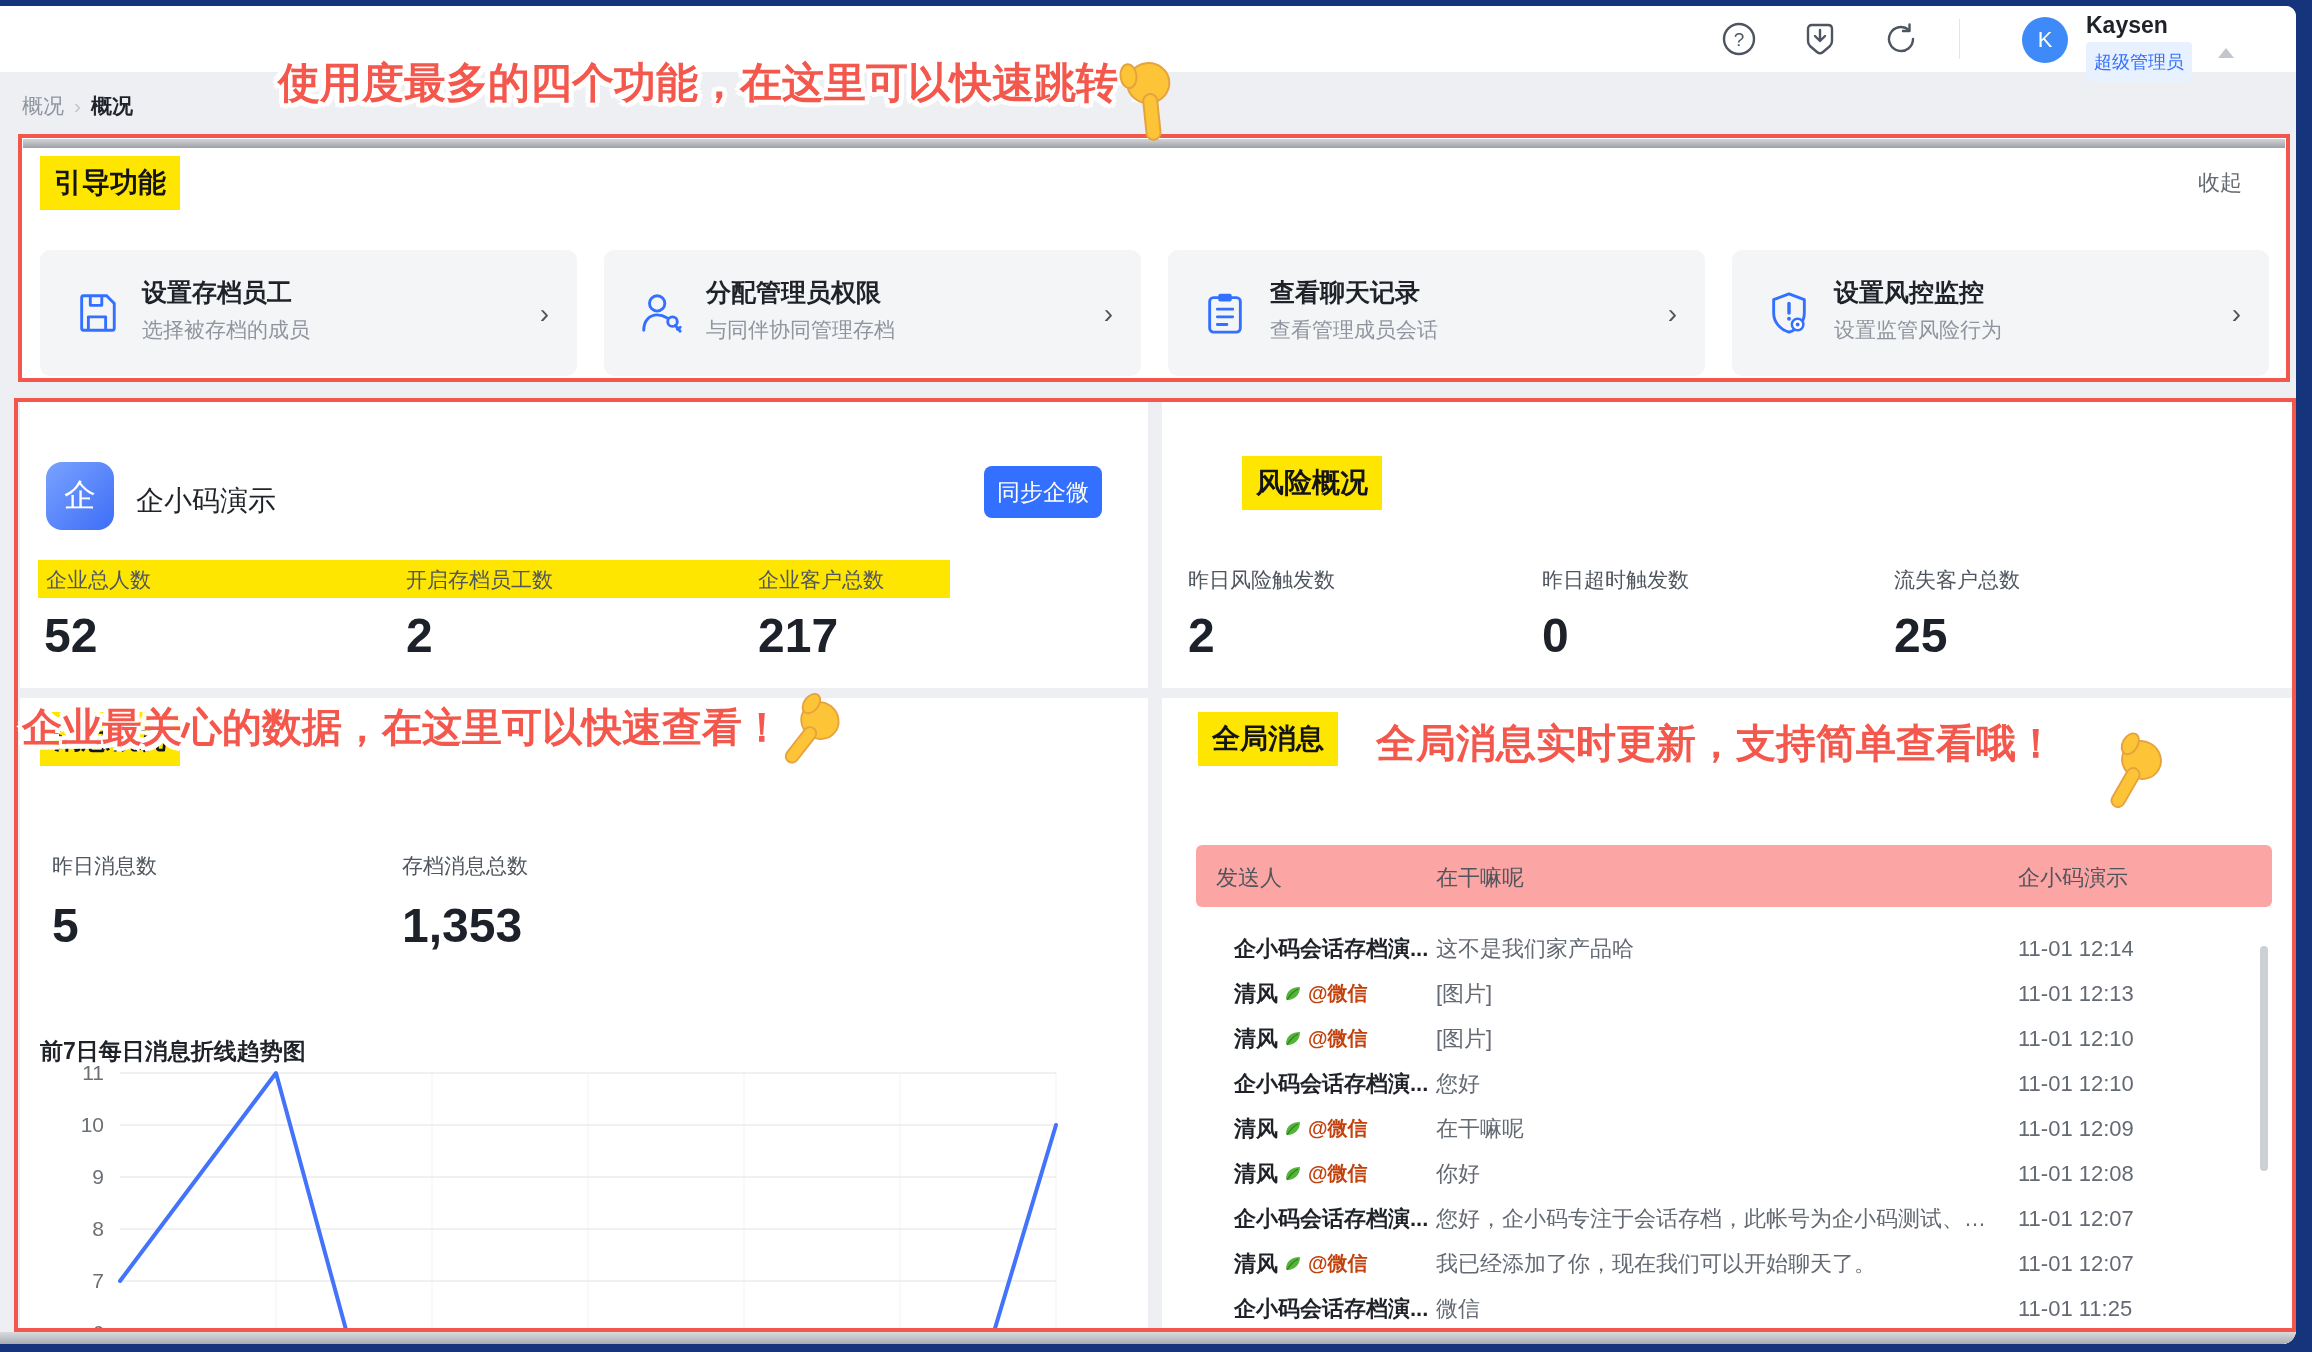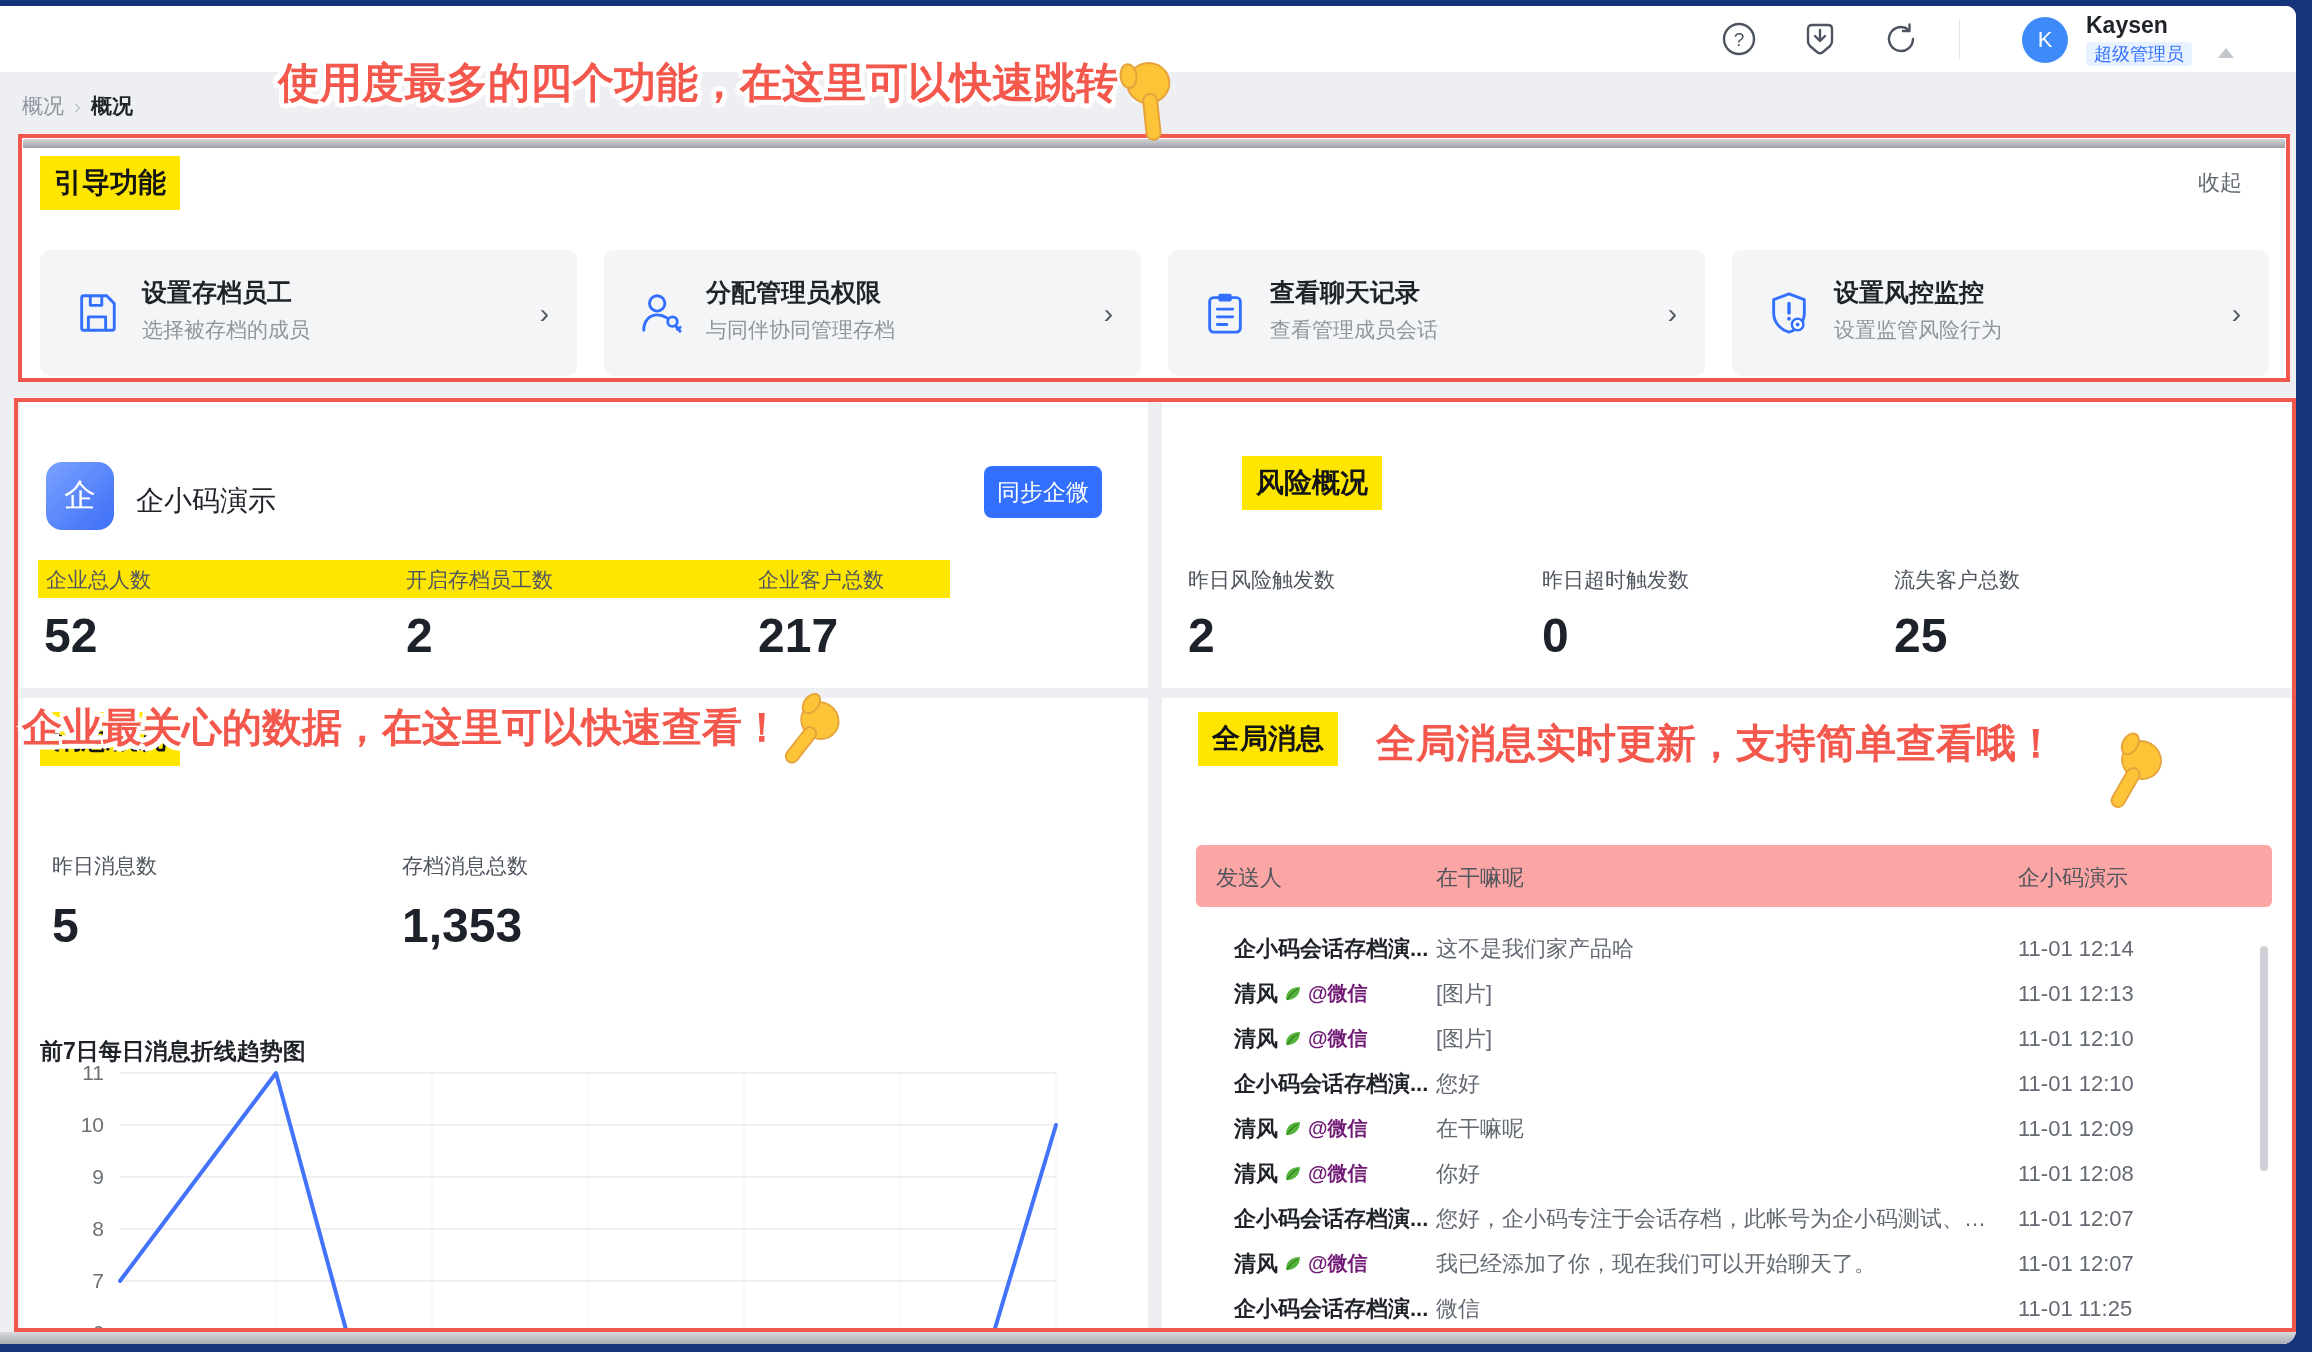--- a/index.html
+++ b/index.html
@@ -10,21 +10,21 @@
   .clip::after{content:"";position:absolute;left:0;right:0;bottom:0;height:12px;z-index:4;
         background:linear-gradient(#d8dadd,#a9acb2);border-radius:0 0 12px 0;}
   
   .header{position:absolute;left:0;top:0;width:100%;height:66px;background:#fff;z-index:2;}
   .hicon{position:absolute;top:14px;width:38px;height:38px;cursor:pointer;}
   .hdivider{position:absolute;left:1959px;top:13px;width:1px;height:40px;background:#e3e5e8;}
   .avatar{position:absolute;left:2022px;top:11px;width:46px;height:46px;border-radius:50%;
           background:#3d8af8;color:#fff;font-size:22px;display:flex;align-items:center;justify-content:center;}
   .uname{position:absolute;left:2086px;top:6px;font-size:23px;font-weight:bold;color:#1f2329;}
   .urole{position:absolute;left:2086px;top:36px;font-size:18px;color:#3370ff;background:#e8f1ff;
-         padding:0 8px;border-radius:4px;}
+         padding:8px 8px;border-radius:4px;}
   .caret-up{position:absolute;left:2218px;top:42px;width:0;height:0;
          border-left:8px solid transparent;border-right:8px solid transparent;border-bottom:10px solid #c3c7cd;}
   
   .pagebg{position:absolute;left:0;top:66px;width:100%;height:1272px;background:#edeff3;}
   .breadcrumb{position:absolute;left:22px;top:86px;font-size:21px;color:#8f959e;z-index:2;}
   .breadcrumb .sep{margin:0 10px;color:#c0c4cb;}
   .breadcrumb .cur{color:#1f2329;font-weight:bold;}
   
   .ann{position:absolute;z-index:7;color:#f4574c;font-weight:bold;white-space:nowrap;
        text-shadow:-4px -4px 0 #fff,4px -4px 0 #fff,-4px 4px 0 #fff,4px 4px 0 #fff,
@@ -66,21 +66,21 @@
   .chart-title{position:absolute;left:40px;top:1030px;font-size:23px;font-weight:bold;color:#1f2329;z-index:2;}
   .chart-svg{position:absolute;left:20px;top:1054px;z-index:2;}
   
   .tbl-head{position:absolute;left:1196px;top:839px;width:1076px;height:62px;background:#fca5a5;
        border-radius:6px;z-index:2;}
   .tbl-head span{position:absolute;top:18px;font-size:22px;color:#51565d;}
   .rows{position:absolute;left:1196px;top:920px;width:1076px;z-index:2;}
   .g-row{position:relative;height:45px;cursor:pointer;}
   .g-row .cell{position:absolute;top:50%;transform:translateY(-50%);white-space:nowrap;}
   .cell-sender{left:20px;display:flex;align-items:center;gap:5px;font-size:22px;font-weight:bold;color:#1f2329;margin-left:18px;}
-  .wx-tag{font-size:20px;font-weight:bold;color:#701a75;}
+  .wx-tag{font-size:20px;font-weight:bold;color:#c2410c;}
   .cell-content{left:240px;font-size:22px;color:#646a73;max-width:570px;overflow:hidden;text-overflow:ellipsis;}
   .cell-time{left:822px;font-size:22px;color:#646a73;}
   .scroll-thumb{position:absolute;left:2260px;top:940px;width:8px;height:225px;border-radius:4px;
        background:#cdd0d5;z-index:3;cursor:pointer;}
 </style>
 </head>
 <body>
 
 <div class="screen">
  <div class="clip">

